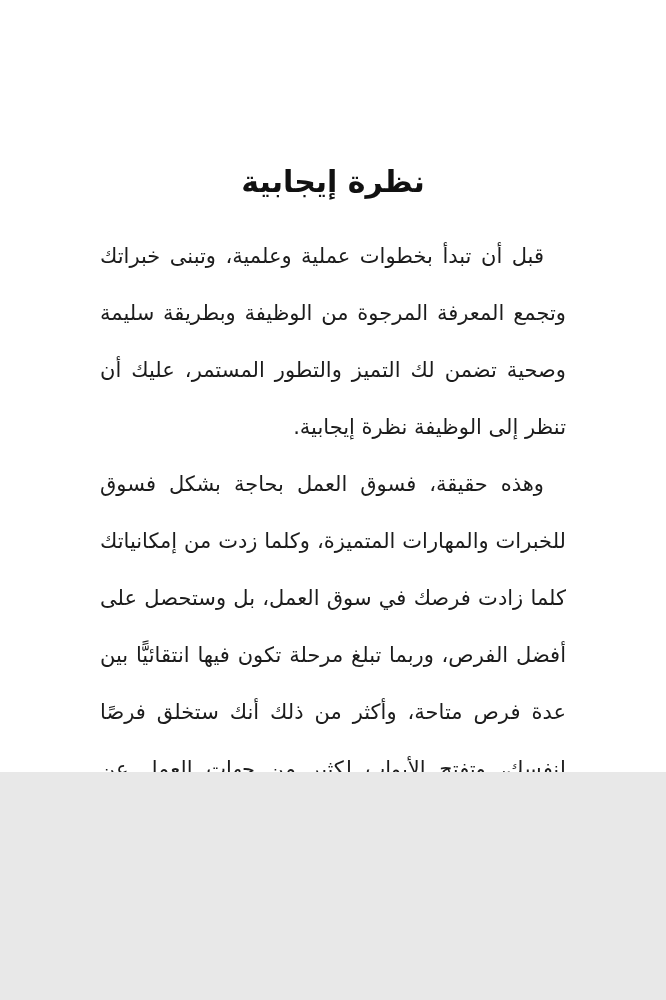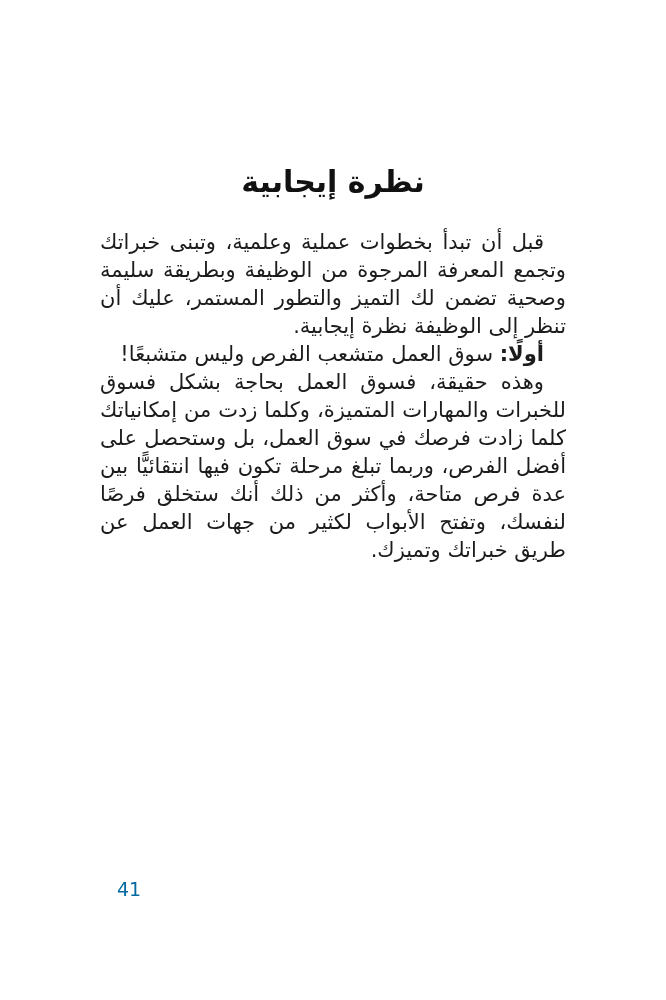--- a/index.html
+++ b/index.html
@@ -3,21 +3,21 @@
 <meta charset="utf-8">
 <style>
   html, body {
     margin: 0;
     padding: 0;
     background: #e8e8e8;
   }
   .page {
     position: relative;
     width: 666px;
-    height: 1000px;
+    height: 772px;
     margin: 0 auto;
     background: #ffffff;
     overflow: hidden;
     font-family: "DejaVu Sans", sans-serif;
     color: #1c1c1c;
   }
   .chapter-title {
     position: absolute;
     top: 144px;
     left: 0;
@@ -30,21 +30,21 @@
     letter-spacing: 0;
   }
   .body-text {
     position: absolute;
     top: 228px;
     right: 100px;
     left: 100px;
     direction: rtl;
     text-align: justify;
     font-size: 21px;
-    line-height: 28px;
+    line-height: 57px;
     color: #1c1c1c;
   }
   .body-text p {
     margin: 0;
     padding: 0;
     text-indent: 22px; 
   }
   .lead-word {
     font-weight: bold;
   }
@@ -60,19 +60,18 @@
 </style>
 </head>
 <body>
 
 <div class="page">
 
   <h1 class="chapter-title">نظرة إيجابية</h1>
 
   <div class="body-text">
     <p>قبل أن تبدأ بخطوات عملية وعلمية، وتبنى خبراتك وتجمع المعرفة المرجوة من الوظيفة وبطريقة سليمة وصحية تضمن لك التميز والتطور المستمر، عليك أن تنظر إلى الوظيفة نظرة إيجابية.</p>
-    <p><span class="lead-word">أولًا:</span><span> سوق العمل متشعب الفرص وليس متشبعًا!</span></p>
     <p>وهذه حقيقة، فسوق العمل بحاجة بشكل فسوق للخبرات والمهارات المتميزة، وكلما زدت من إمكانياتك كلما زادت فرصك في سوق العمل، بل وستحصل على أفضل الفرص، وربما تبلغ مرحلة تكون فيها انتقائيًّا بين عدة فرص متاحة، وأكثر من ذلك أنك ستخلق فرصًا لنفسك، وتفتح الأبواب لكثير من جهات العمل عن طريق خبراتك وتميزك.</p>
   </div>
 
   <div class="page-number">41</div>
 
 </div>
 
 </body></html>

